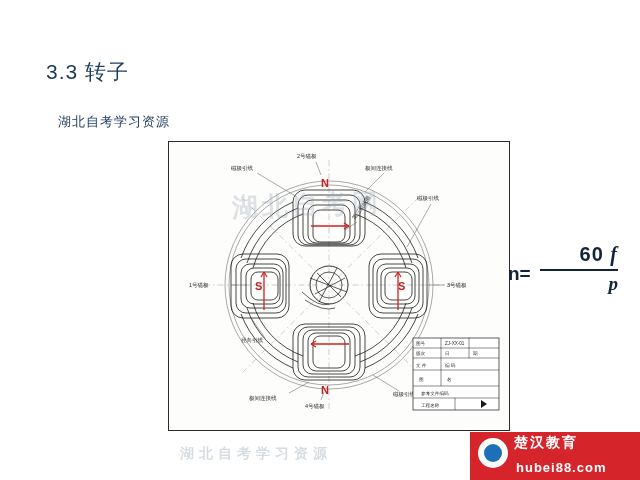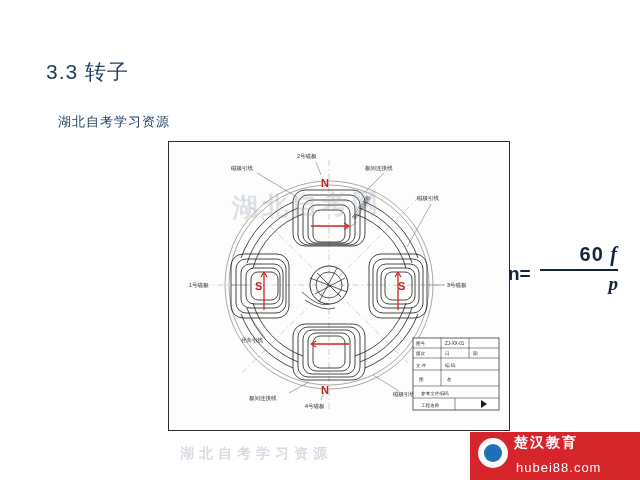--- a/index.html
+++ b/index.html
@@ -150,20 +150,21 @@
     color: #ffffff;
     letter-spacing: 2px;
   }
   .logo-sub {
     position: absolute;
     left: 46px;
     top: 28px;
     font-size: 13px;
     color: #ffffff;
     letter-spacing: 1px;
+    font-weight: bold;
   }
   text { font-family: "Liberation Sans", sans-serif; }
 </style>
 </head>
 <body>
 
 <div class="slide">
 
   <div class="slide-title">3.3 转子</div>
   <div class="subtitle">湖北自考学习资源</div>

